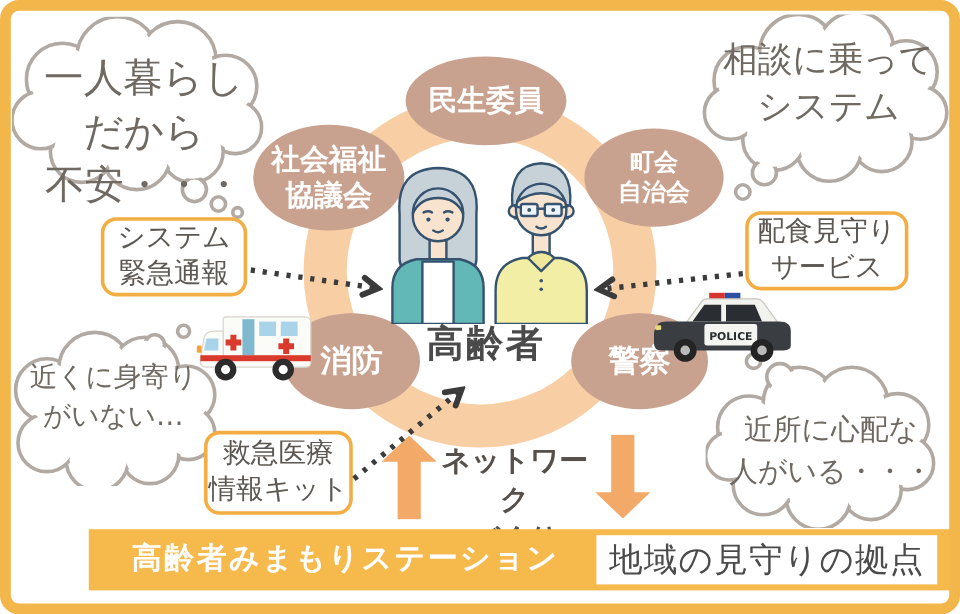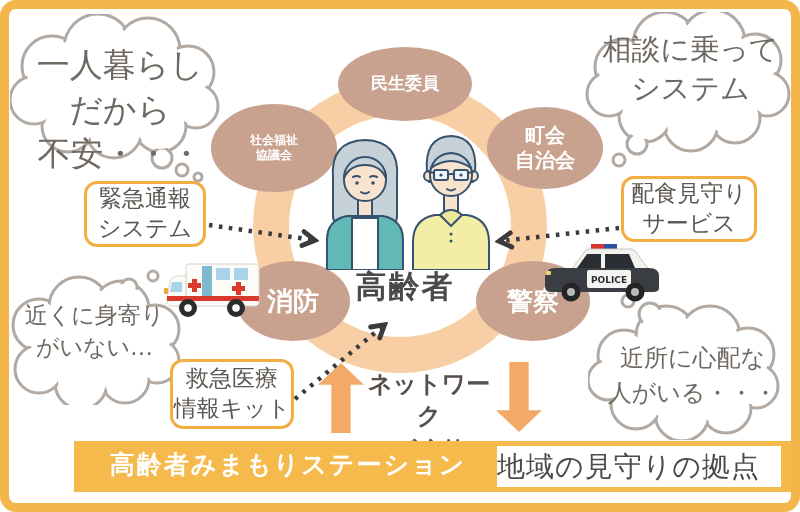--- a/index.html
+++ b/index.html
@@ -19,22 +19,22 @@
     position:absolute;left:253px;top:79px;width:294px;height:294px;
     box-sizing:border-box;border:36px solid #F8CFA4;border-radius:50%;
     z-index:1;
   }
   
   .member{
     position:absolute;background:#C9A28F;border-radius:50%;
     display:flex;flex-direction:column;align-items:center;justify-content:center;
     color:#ffffff;font-weight:bold;text-align:center;z-index:4;line-height:1.25;
   }
-  .m-minsei{left:338px;top:47px;width:134px;height:74px;font-size:17px;}
-  .m-fukushi{left:211px;top:104px;width:126px;height:88px;font-size:12px;}
+  .m-minsei{left:338px;top:47px;width:134px;height:74px;font-size:24px;}
+  .m-fukushi{left:211px;top:104px;width:126px;height:88px;font-size:24px;}
   .m-choukai{left:487px;top:107px;width:116px;height:82px;font-size:20px;}
   .m-shobo{left:236px;top:261px;width:114px;height:80px;font-size:26px;}
   .m-keisatsu{left:476px;top:261px;width:114px;height:80px;font-size:26px;}
   
   .couple{position:absolute;left:303px;top:128px;width:196px;height:142px;z-index:5;}
   .center-label{
     position:absolute;left:325px;top:266px;width:160px;text-align:center;
     font-size:31px;font-weight:bold;color:#4A4A4A;z-index:6;letter-spacing:2px;
   }
   
@@ -75,21 +75,21 @@
     font-size:24px;font-weight:bold;color:#57504A;line-height:1.35;z-index:6;
   }
   
   .banner{position:absolute;left:74px;top:441px;width:718px;height:51px;background:#F5B94C;z-index:10;}
   .banner-station{
     position:absolute;left:82px;top:448px;width:412px;text-align:center;
     font-size:25px;font-weight:bold;color:#ffffff;letter-spacing:2px;z-index:11;
   }
   .banner-base-box{
     position:absolute;left:497px;top:446px;width:284px;height:41px;background:#ffffff;
-    display:flex;align-items:center;justify-content:flex-start;z-index:11;
+    display:flex;align-items:center;justify-content:center;z-index:11;
   }
   .banner-base-box span{font-size:28px;color:#4B4B4B;letter-spacing:1px;}
 </style>
 </head>
 <body>
 
 <div id="stage">
 
   <div class="ring"></div>
 
@@ -282,22 +282,22 @@
         <circle cx="20" cy="92" r="17"></circle>
       <ellipse cx="96" cy="86" rx="74" ry="44"></ellipse>
     </g>
   </svg>
   <div class="cloud-text t-worried">
     <div>近所に心配な</div>
     <div>人がいる・・・</div>
   </div>
 
   <div class="svc svc-emergency">
+    <span>システム</span>
     <span>緊急通報</span>
-    <span>システム</span>
   </div>
   <div class="svc svc-meal">
     <span>配食見守り</span>
     <span>サービス</span>
   </div>
   <div class="svc svc-kit">
     <span>救急医療</span>
     <span>情報キット</span>
   </div>
 

